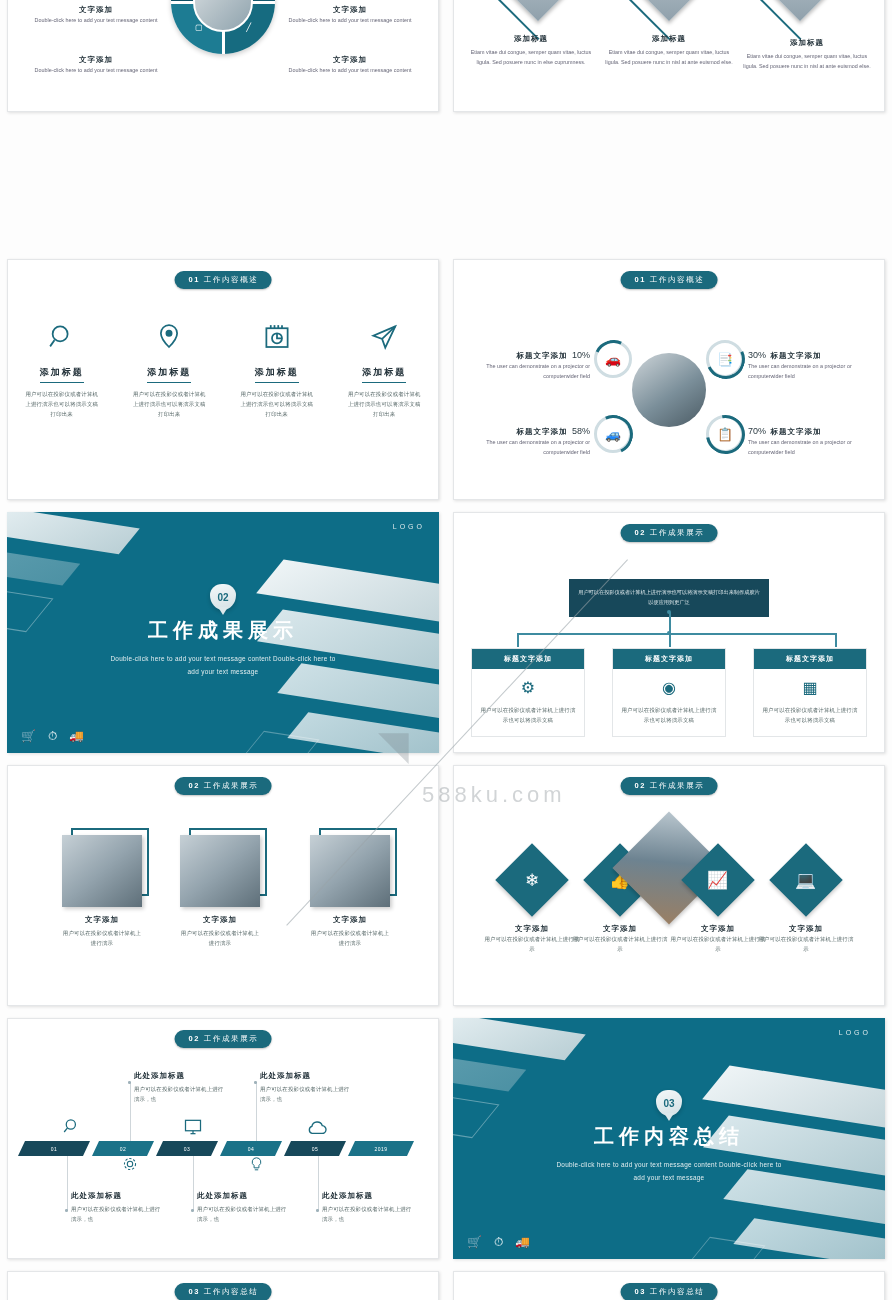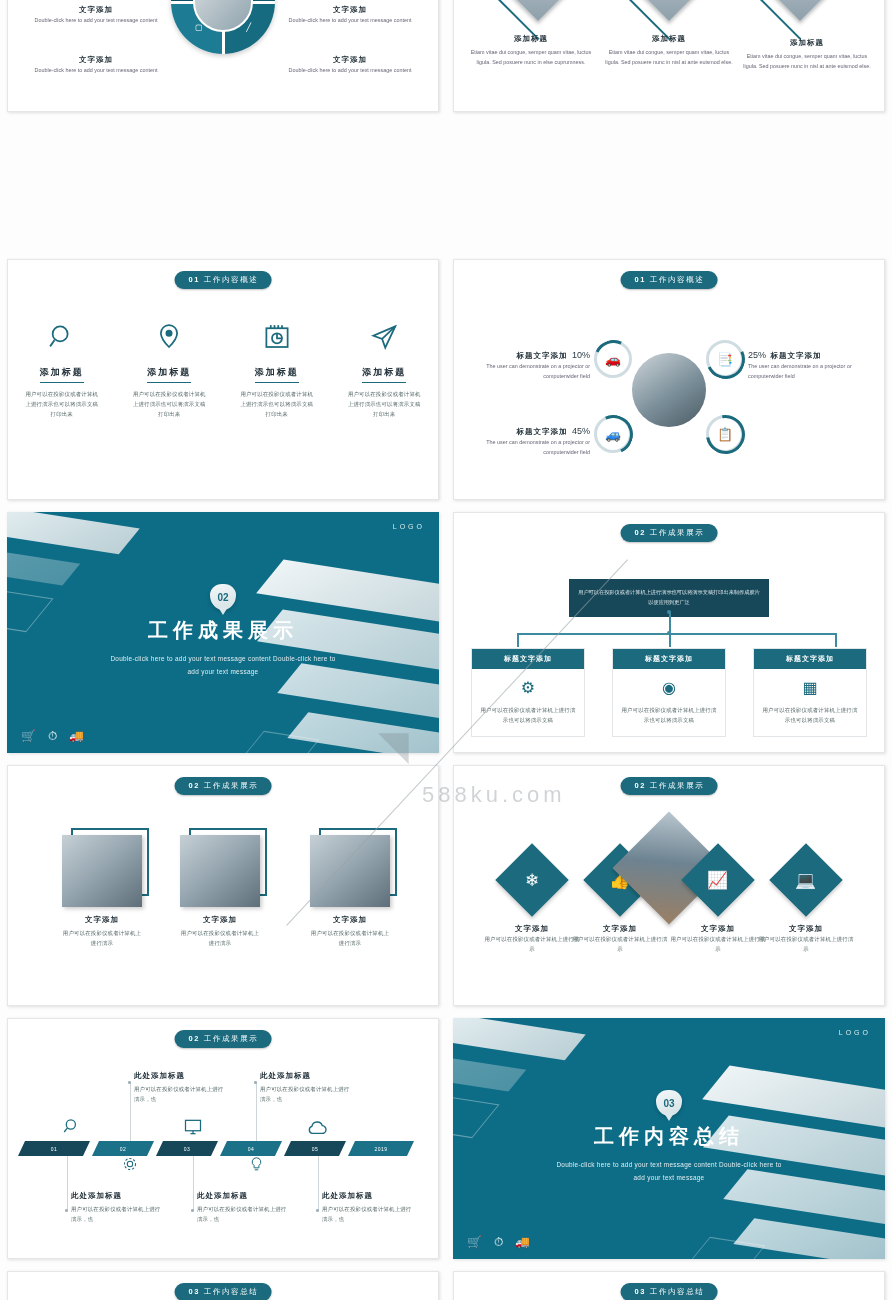--- a/index.html
+++ b/index.html
@@ -295,27 +295,32 @@
         <div class="arc" style="border-top-color:#1b6a7d;border-right-color:#1b6a7d;border-bottom-color:#1b6a7d;transform:rotate(35deg);"></div>
         <div class="ic">📋</div>
       </div>
 
       <div class="stat-blk" style="left:6px;top:84px;text-align:right;">
         <span class="h-cn-sm">标题文字添加</span>
         <span class="pct">10%</span>
         <div class="body-en">The user can demonstrate on a projector or computerwider field</div>
       </div>
       <div class="stat-blk" style="right:6px;top:84px;text-align:left;">
-        <span class="pct">25%</span>
+        <span class="pct">30%</span>
         <span class="h-cn-sm">标题文字添加</span>
         <div class="body-en">The user can demonstrate on a projector or computerwider field</div>
       </div>
       <div class="stat-blk" style="left:6px;top:160px;text-align:right;">
         <span class="h-cn-sm">标题文字添加</span>
-        <span class="pct">45%</span>
+        <span class="pct">58%</span>
+        <div class="body-en">The user can demonstrate on a projector or computerwider field</div>
+      </div>
+      <div class="stat-blk" style="right:6px;top:160px;text-align:left;">
+        <span class="pct">70%</span>
+        <span class="h-cn-sm">标题文字添加</span>
         <div class="body-en">The user can demonstrate on a projector or computerwider field</div>
       </div>
     </div>
   </div>
 
   <div class="cell" style="grid-row:3;">
     <div class="slide teal">
       <div class="iso" style="left:-20px;top:6px;width:150px;height:26px;transform:skewX(-34deg) rotate(8deg);opacity:.95;"></div>
       <div class="iso" style="left:-40px;top:44px;width:110px;height:22px;transform:skewX(-34deg) rotate(8deg);opacity:.35;"></div>
       <div class="iso" style="right:-30px;top:62px;width:210px;height:34px;transform:skewX(-34deg) rotate(8deg);"></div>

